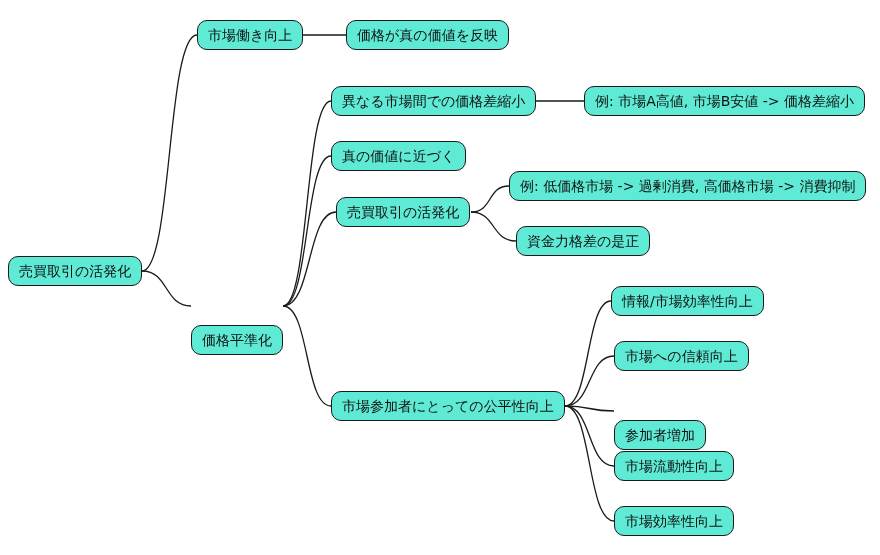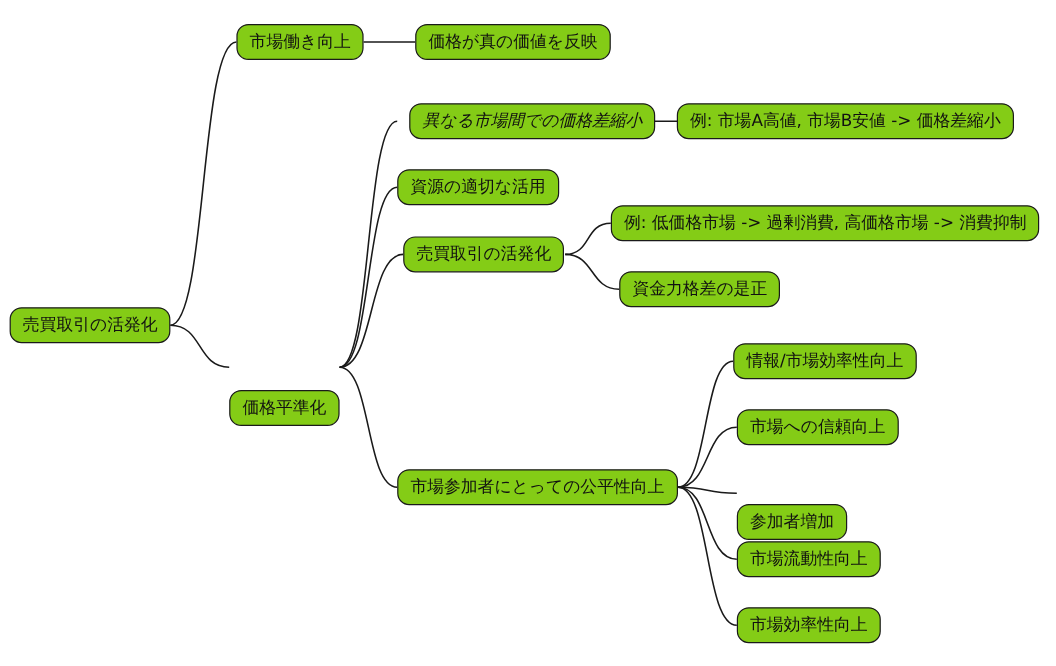--- a/index.html
+++ b/index.html
@@ -19,21 +19,21 @@
     position: absolute;
     left: 0;
     top: 0;
     width: 880px;
     height: 555px;
     pointer-events: none;
   }
   .mm-node {
     position: absolute;
     box-sizing: border-box;
-    background: #84cc16;
+    background: #5eead4;
     border: 1.4px solid #1a1a1a;
     border-radius: 10px;
     padding: 4px 10px;
     font-size: 14px;
     line-height: 20px;
     color: #111111;
     white-space: nowrap;
   }
 </style>
 </head>
@@ -55,23 +55,23 @@
       <path d="M 565 406 C 591.95 406, 587.05 356, 614 356" fill="none" stroke="#1a1a1a" stroke-width="1.3"></path>
       <path d="M 565 406 C 591.95 406, 587.05 411, 614 411" fill="none" stroke="#1a1a1a" stroke-width="1.3"></path>
       <path d="M 565 406 C 591.95 406, 587.05 466, 614 466" fill="none" stroke="#1a1a1a" stroke-width="1.3"></path>
       <path d="M 565 406 C 591.95 406, 587.05 521, 614 521" fill="none" stroke="#1a1a1a" stroke-width="1.3"></path>
     </svg>
   <div id="nodes-layer">
       <div class="mm-node" style="left: 8px; top: 256px;">売買取引の活発化</div>
       <div class="mm-node" style="left: 197px; top: 20px;">市場働き向上</div>
       <div class="mm-node" style="left: 346px; top: 20px;">価格が真の価値を反映</div>
       <div class="mm-node" style="left: 191px; top: 291px; margin-top: 34px;">価格平準化</div>
-      <div class="mm-node" style="left: 341px; top: 86px; font-style: italic;">異なる市場間での価格差縮小</div>
-      <div class="mm-node" style="left: 564px; top: 86px;">例: 市場A高値, 市場B安値 -&gt; 価格差縮小</div>
-      <div class="mm-node" style="left: 331px; top: 141px;">資源の適切な活用</div>
+      <div class="mm-node" style="left: 331px; top: 86px;">異なる市場間での価格差縮小</div>
+      <div class="mm-node" style="left: 584px; top: 86px;">例: 市場A高値, 市場B安値 -&gt; 価格差縮小</div>
+      <div class="mm-node" style="left: 331px; top: 141px;">真の価値に近づく</div>
       <div class="mm-node" style="left: 336px; top: 197px;">売買取引の活発化</div>
       <div class="mm-node" style="left: 509px; top: 171px; border-radius: 10px;">例: 低価格市場 -&gt; 過剰消費, 高価格市場 -&gt; 消費抑制</div>
       <div class="mm-node" style="left: 516px; top: 226px;">資金力格差の是正</div>
       <div class="mm-node" style="left: 331px; top: 391px;">市場参加者にとっての公平性向上</div>
       <div class="mm-node" style="left: 611px; top: 286px;">情報/市場効率性向上</div>
       <div class="mm-node" style="left: 614px; top: 341px;">市場への信頼向上</div>
       <div class="mm-node" style="left: 614px; top: 420px;">参加者増加</div>
       <div class="mm-node" style="left: 614px; top: 451px; text-align: center;">市場流動性向上</div>
       <div class="mm-node" style="left: 614px; top: 506px;">市場効率性向上</div>
     </div>

